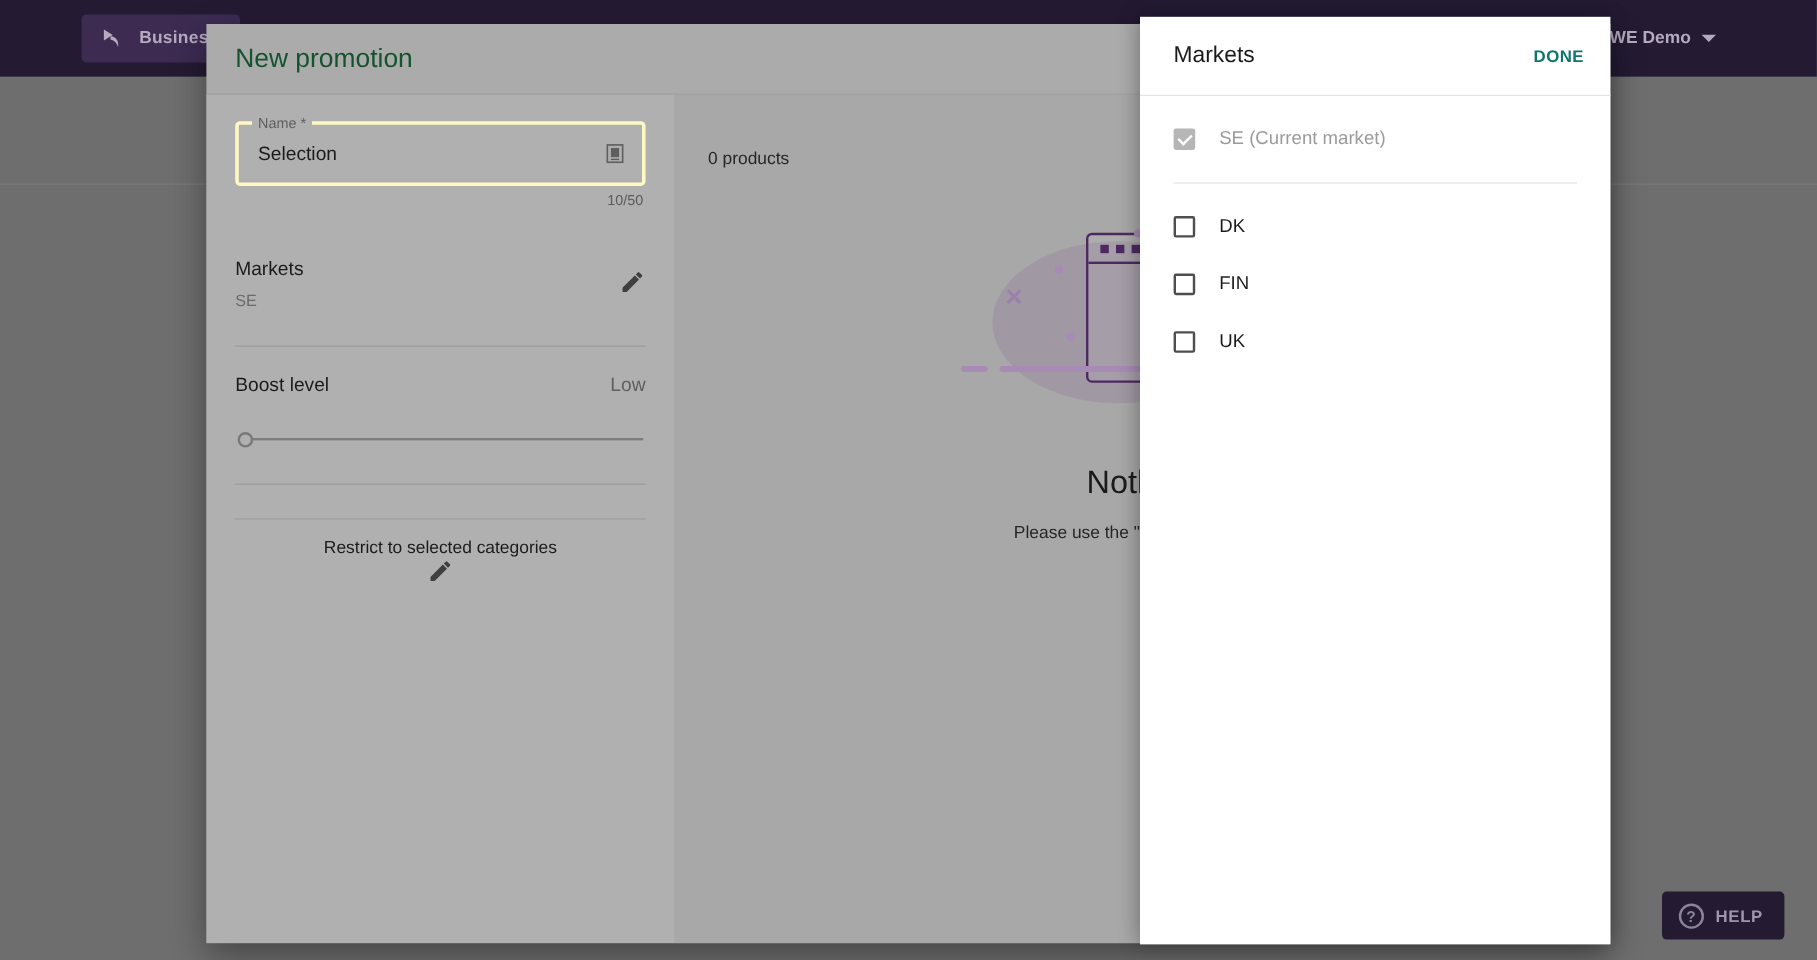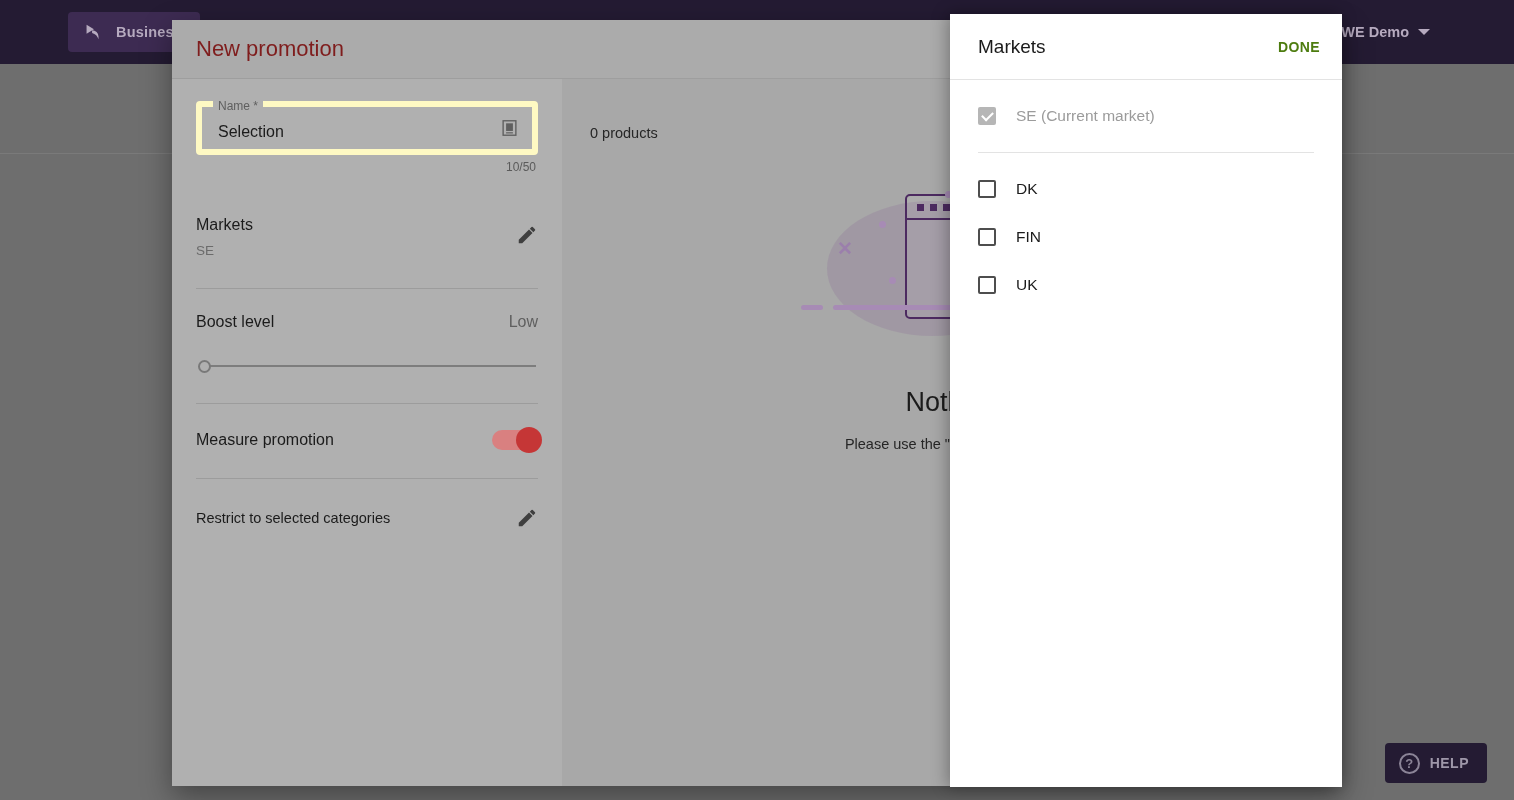--- a/index.html
+++ b/index.html
@@ -69,33 +69,33 @@
     background: #ababab;
     box-shadow: 0 11px 28px rgba(0,0,0,.38);
     overflow: hidden;
   }
   #dialog-header {
     position: absolute; left: 0; top: 0; width: 100%; height: 59px;
     border-bottom: 1px solid #9e9e9e;
   }
   #dialog-title {
     position: absolute; left: 24px; top: 16px;
-    font-size: 22px; color: #7f1d1d;
+    font-size: 22px; color: #14532d;
   }
 
   
   #form-col {
     position: absolute; left: 0; top: 59px; width: 390px; bottom: 0;
     background: #b0b0b0;
     padding: 22px 24px 0 24px;
   }
 
   .outlined-field {
     position: relative; height: 54px;
-    border: 6px solid #fef9c3; border-radius: 4px;
+    border: 3px solid #fef9c3; border-radius: 4px;
     background: transparent;
   }
   .outlined-field .legend {
     position: absolute; left: 11px; top: -8px;
     background: #b0b0b0; padding: 0 5px;
     font-size: 12px; color: #5f5f5f;
   }
   .outlined-field .legend .req { color: #5f5f5f; }
   .outlined-field .value {
     position: absolute; left: 16px; top: 16px;
@@ -201,21 +201,21 @@
     box-shadow: -2px 0 16px rgba(0,0,0,.33);
   }
   #markets-header {
     position: absolute; left: 0; top: 0; width: 100%; height: 66px;
     border-bottom: 1px solid #e3e3e3;
     display: flex; align-items: center; justify-content: space-between;
     padding: 0 22px 0 28px;
   }
   #markets-title { font-size: 19px; color: #1b1b1b; }
   #markets-done {
-    font-size: 14px; color: #4d7c0f; font-weight: bold;
+    font-size: 14px; color: #0f766e; font-weight: bold;
     letter-spacing: .4px; cursor: pointer; background: none; border: none;
     font-family: "Liberation Sans", sans-serif;
   }
   #markets-list { position: absolute; left: 0; top: 66px; right: 0; bottom: 0; text-align: center; }
 
   .market-row {
     display: flex; align-items: center; gap: 20px;
     padding: 0 28px; height: 48px; cursor: pointer;
   }
   .market-row.current { cursor: default; }
@@ -308,29 +308,23 @@
     <div class="section-row" style="margin-top:24px; align-items:baseline;">
       <div class="section-title">Boost level</div>
       <div class="section-value">Low</div>
     </div>
     <div id="slider-wrap">
       <div id="slider-track"></div>
       <div id="slider-thumb"></div>
     </div>
     <div class="divider" style="margin-top:28px;"></div>
 
-    <div class="section-row" style="margin-top:26px; align-items:center;">
-      <div class="section-title">Measure promotion</div>
-      <div id="toggle">
-        <div id="toggle-knob"></div>
-      </div>
-    </div>
     <div class="divider" style="margin-top:28px;"></div>
 
-    <div class="section-row" style="margin-top:28px; align-items:center;">
+    <div class="section-row" style="margin-top:16px; align-items:center;flex-direction:column;">
       <div class="section-title" style="font-size:14.5px;">Restrict to selected categories</div>
       <span class="icon-btn">
         <svg width="22" height="22" viewBox="0 0 24 24" aria-hidden="true">
           <path d="M3 17.2V21h3.8L18 9.8l-3.8-3.8L3 17.2z M20.7 7.1a1 1 0 0 0 0-1.4l-2.4-2.4a1 1 0 0 0-1.4 0l-1.8 1.8 3.8 3.8 1.8-1.8z" fill="#3f3f3f"></path>
         </svg>
       </span>
     </div>
   </div>
 
   <div id="content-col">

